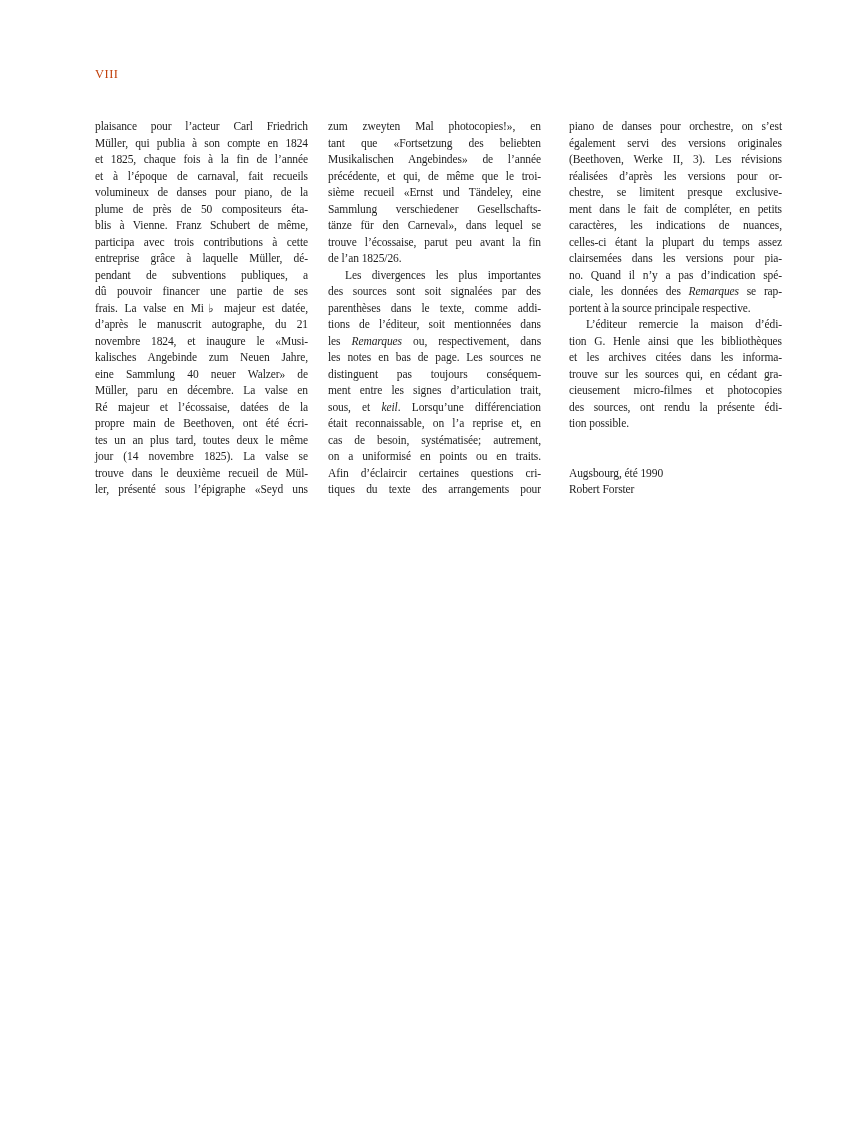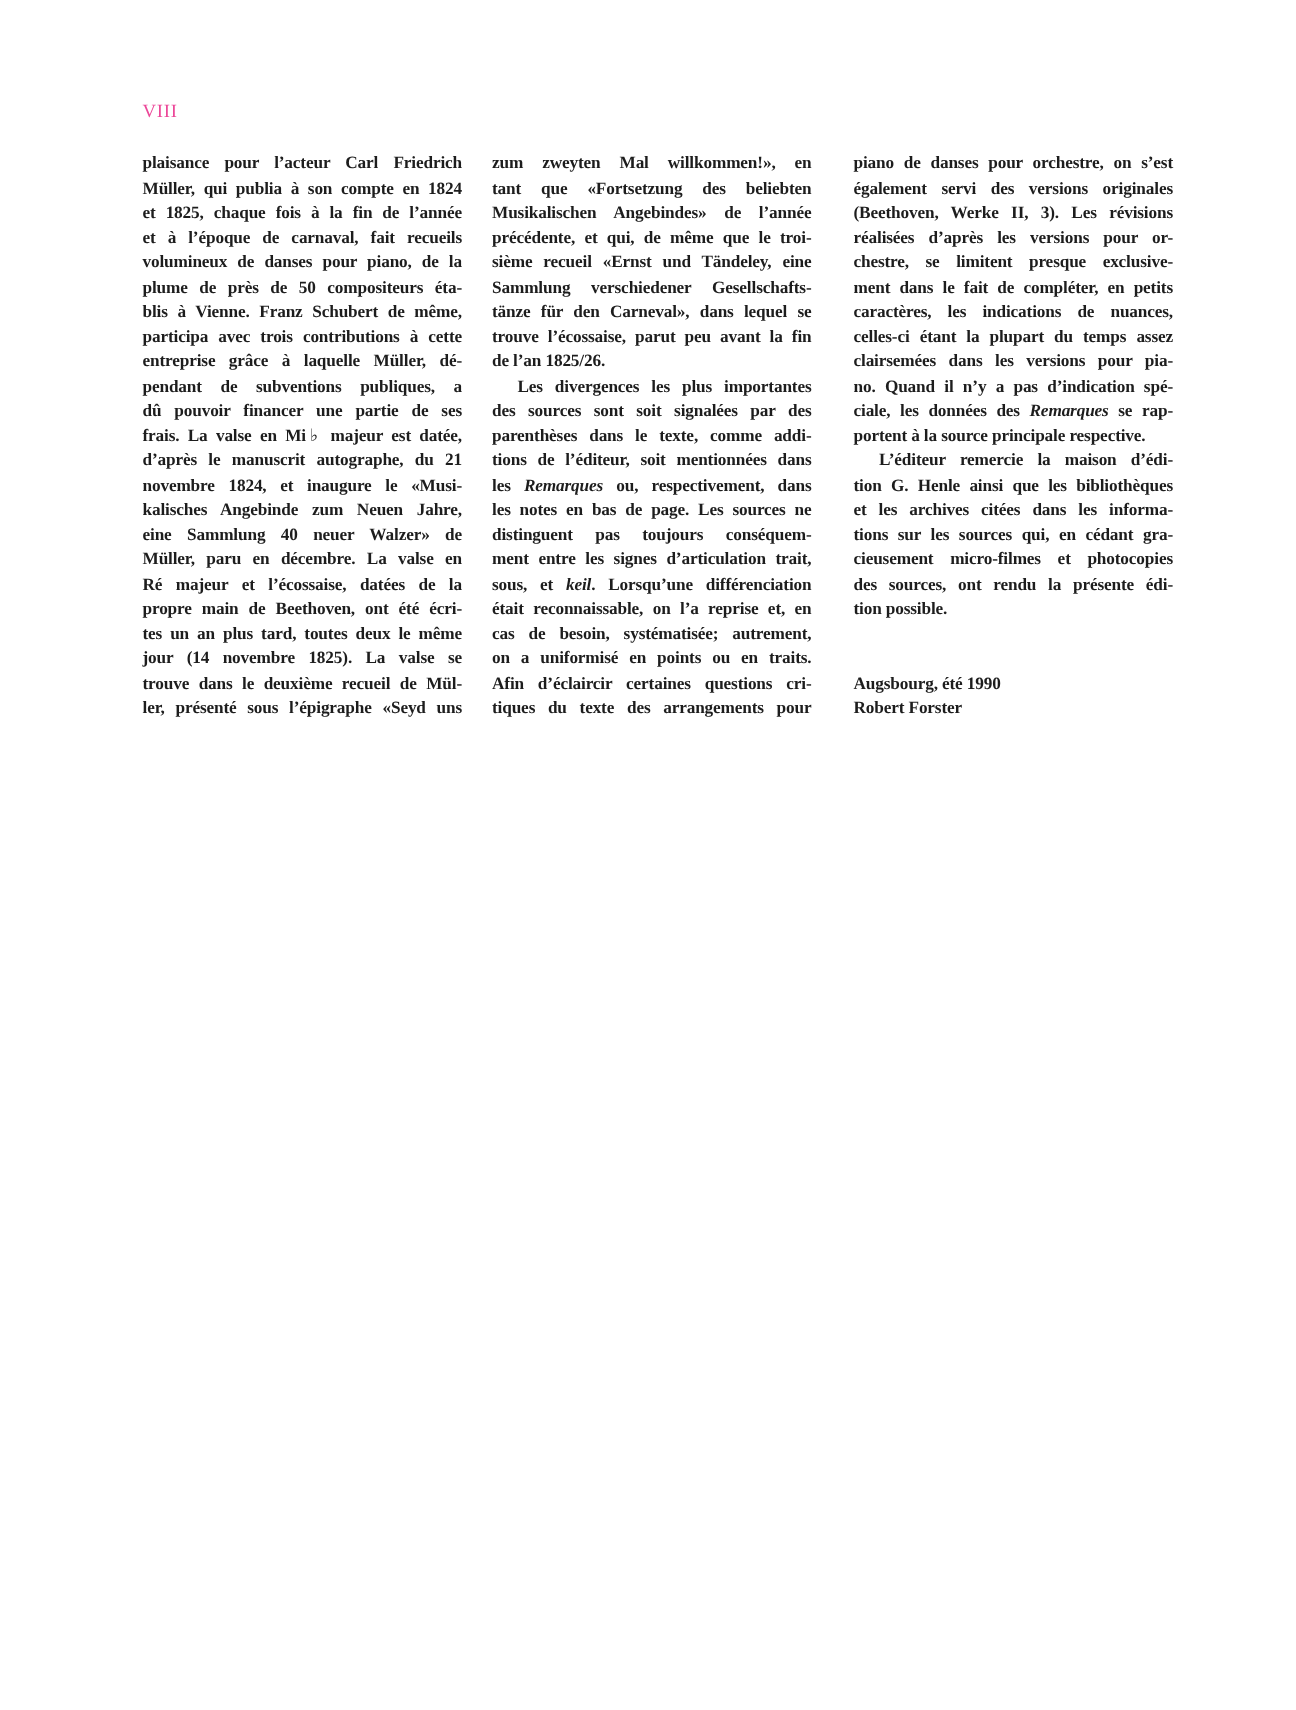--- a/index.html
+++ b/index.html
@@ -15,29 +15,28 @@
     overflow: hidden;
     font-family: "Liberation Serif", "DejaVu Serif", serif;
     color: #1d1d1d;
   }
   .page-number {
     position: absolute;
     left: 95px;
     top: 67px;
     font-size: 12.5px;
     letter-spacing: 0.5px;
-    color: #ec4899;
+    color: #c2410c;
   }
   .columns {
     position: absolute;
     left: 95px;
-    top: 101px;
+    top: 118px;
     display: flex;
     align-items: flex-start;
-    font-weight: bold;
   }
   .col {
     width: 213px;
     flex: 0 0 213px;
   }
   .col:nth-child(2) { margin-left: 20px; }
   .col:nth-child(3) { margin-left: 28px; }
   .line {
     font-size: 11.5px;
     line-height: 16.5px;
@@ -87,21 +86,21 @@
         <div class="line"><span>eine Sammlung 40 neuer Walzer» de</span></div>
         <div class="line"><span>Müller, paru en décembre. La valse en</span></div>
         <div class="line"><span>Ré majeur et l’écossaise, datées de la</span></div>
         <div class="line"><span>propre main de Beethoven, ont été écri-</span></div>
         <div class="line"><span>tes un an plus tard, toutes deux le même</span></div>
         <div class="line"><span>jour (14 novembre 1825). La valse se</span></div>
         <div class="line"><span>trouve dans le deuxième recueil de Mül-</span></div>
         <div class="line"><span>ler, présenté sous l’épigraphe «Seyd uns</span></div>
       </div>
     <div class="col">
-        <div class="line"><span>zum zweyten Mal willkommen!», en</span></div>
+        <div class="line"><span>zum zweyten Mal photocopies!», en</span></div>
         <div class="line"><span>tant que «Fortsetzung des beliebten</span></div>
         <div class="line"><span>Musikalischen Angebindes» de l’année</span></div>
         <div class="line"><span>précédente, et qui, de même que le troi-</span></div>
         <div class="line"><span>sième recueil «Ernst und Tändeley, eine</span></div>
         <div class="line"><span>Sammlung verschiedener Gesellschafts-</span></div>
         <div class="line"><span>tänze für den Carneval», dans lequel se</span></div>
         <div class="line"><span>trouve l’écossaise, parut peu avant la fin</span></div>
         <div class="line end"><span>de l’an 1825/26.</span></div>
         <div class="line indent"><span>Les divergences les plus importantes</span></div>
         <div class="line"><span>des sources sont soit signalées par des</span></div>
@@ -127,21 +126,21 @@
         <div class="line"><span>ment dans le fait de compléter, en petits</span></div>
         <div class="line"><span>caractères, les indications de nuances,</span></div>
         <div class="line"><span>celles-ci étant la plupart du temps assez</span></div>
         <div class="line"><span>clairsemées dans les versions pour pia-</span></div>
         <div class="line"><span>no. Quand il n’y a pas d’indication spé-</span></div>
         <div class="line"><span>ciale, les données des </span><span class="it">Remarques</span><span> se rap-</span></div>
         <div class="line end"><span>portent à la source principale respective.</span></div>
         <div class="line indent"><span>L’éditeur remercie la maison d’édi-</span></div>
         <div class="line"><span>tion G. Henle ainsi que les bibliothèques</span></div>
         <div class="line"><span>et les archives citées dans les informa-</span></div>
-        <div class="line"><span>tions sur les sources qui, en cédant gra-</span></div>
+        <div class="line"><span>trouve sur les sources qui, en cédant gra-</span></div>
         <div class="line"><span>cieusement micro-filmes et photocopies</span></div>
         <div class="line"><span>des sources, ont rendu la présente édi-</span></div>
         <div class="line end"><span>tion possible.</span></div>
         <div class="line blank"></div>
         <div class="line blank"></div>
         <div class="line end"><span>Augsbourg, été 1990</span></div>
         <div class="line end"><span>Robert Forster</span></div>
       </div>
   </div>
 </div>

